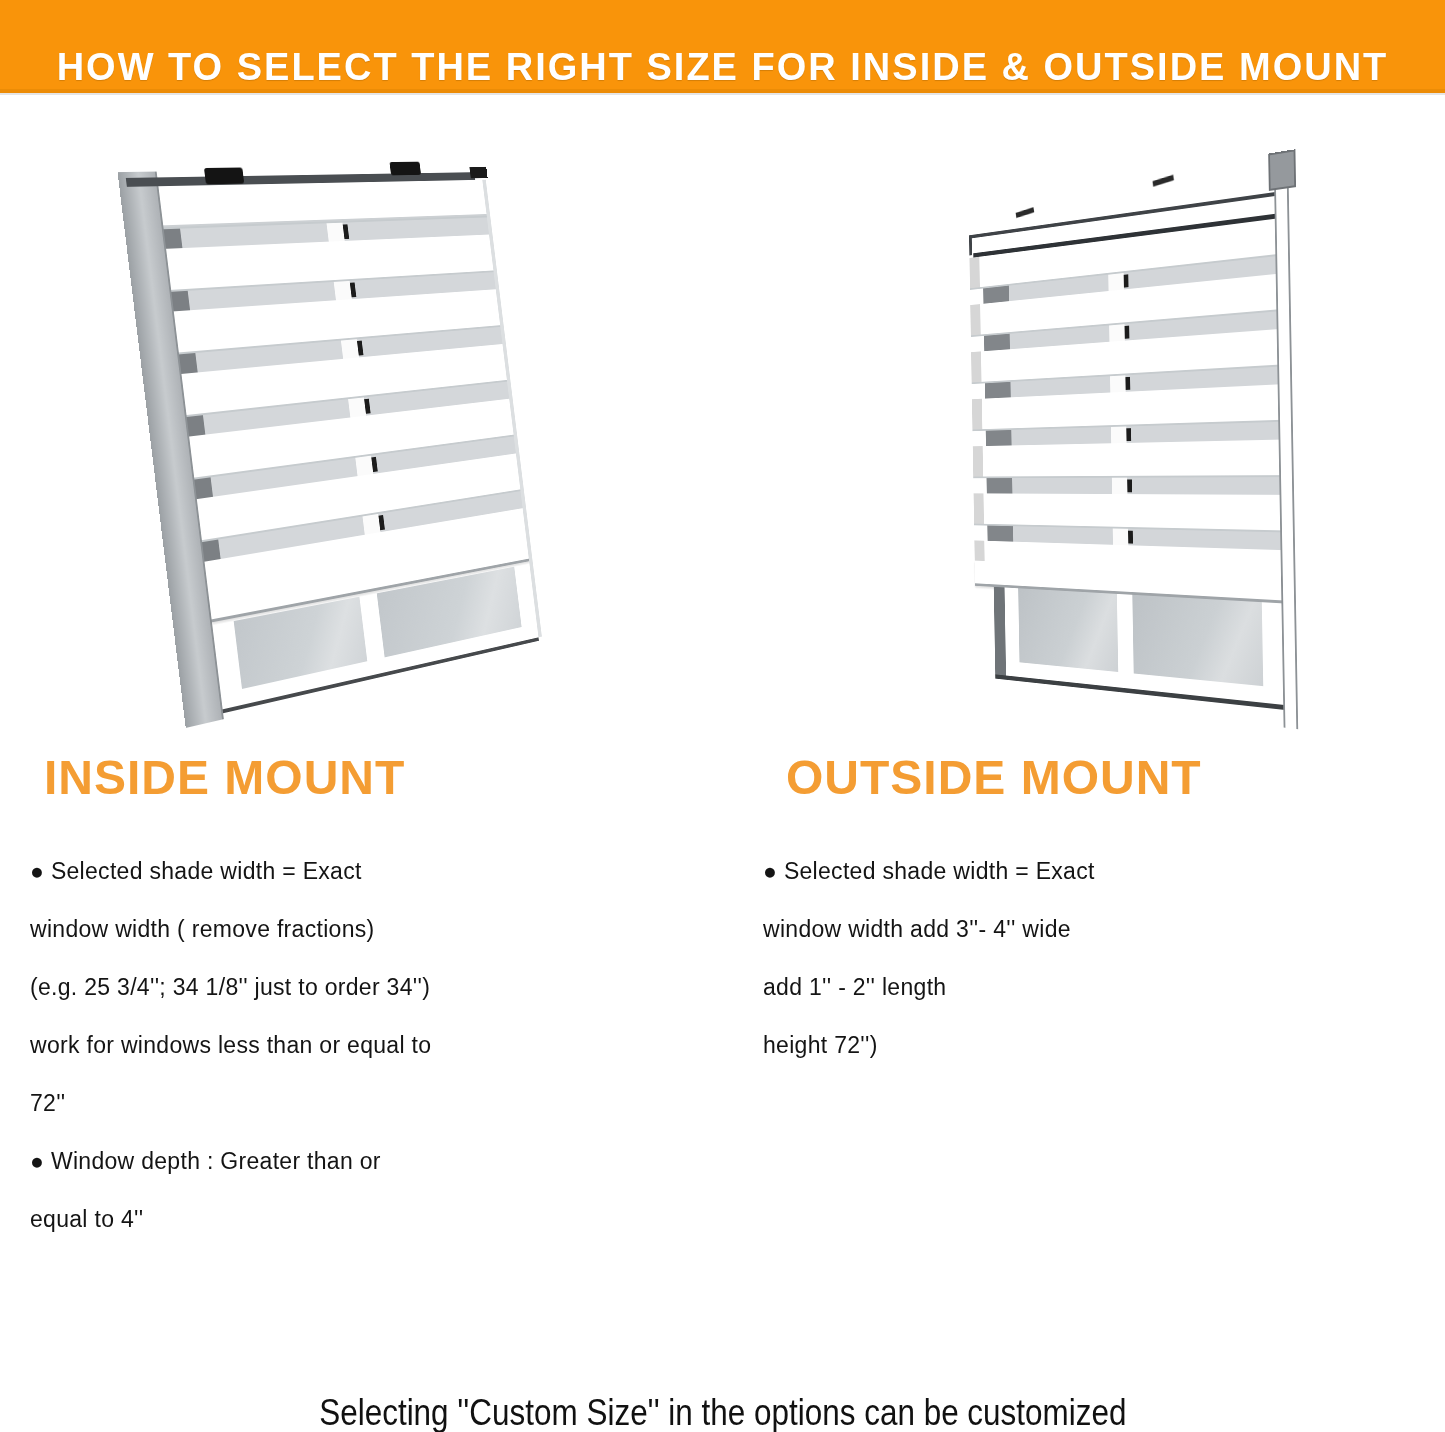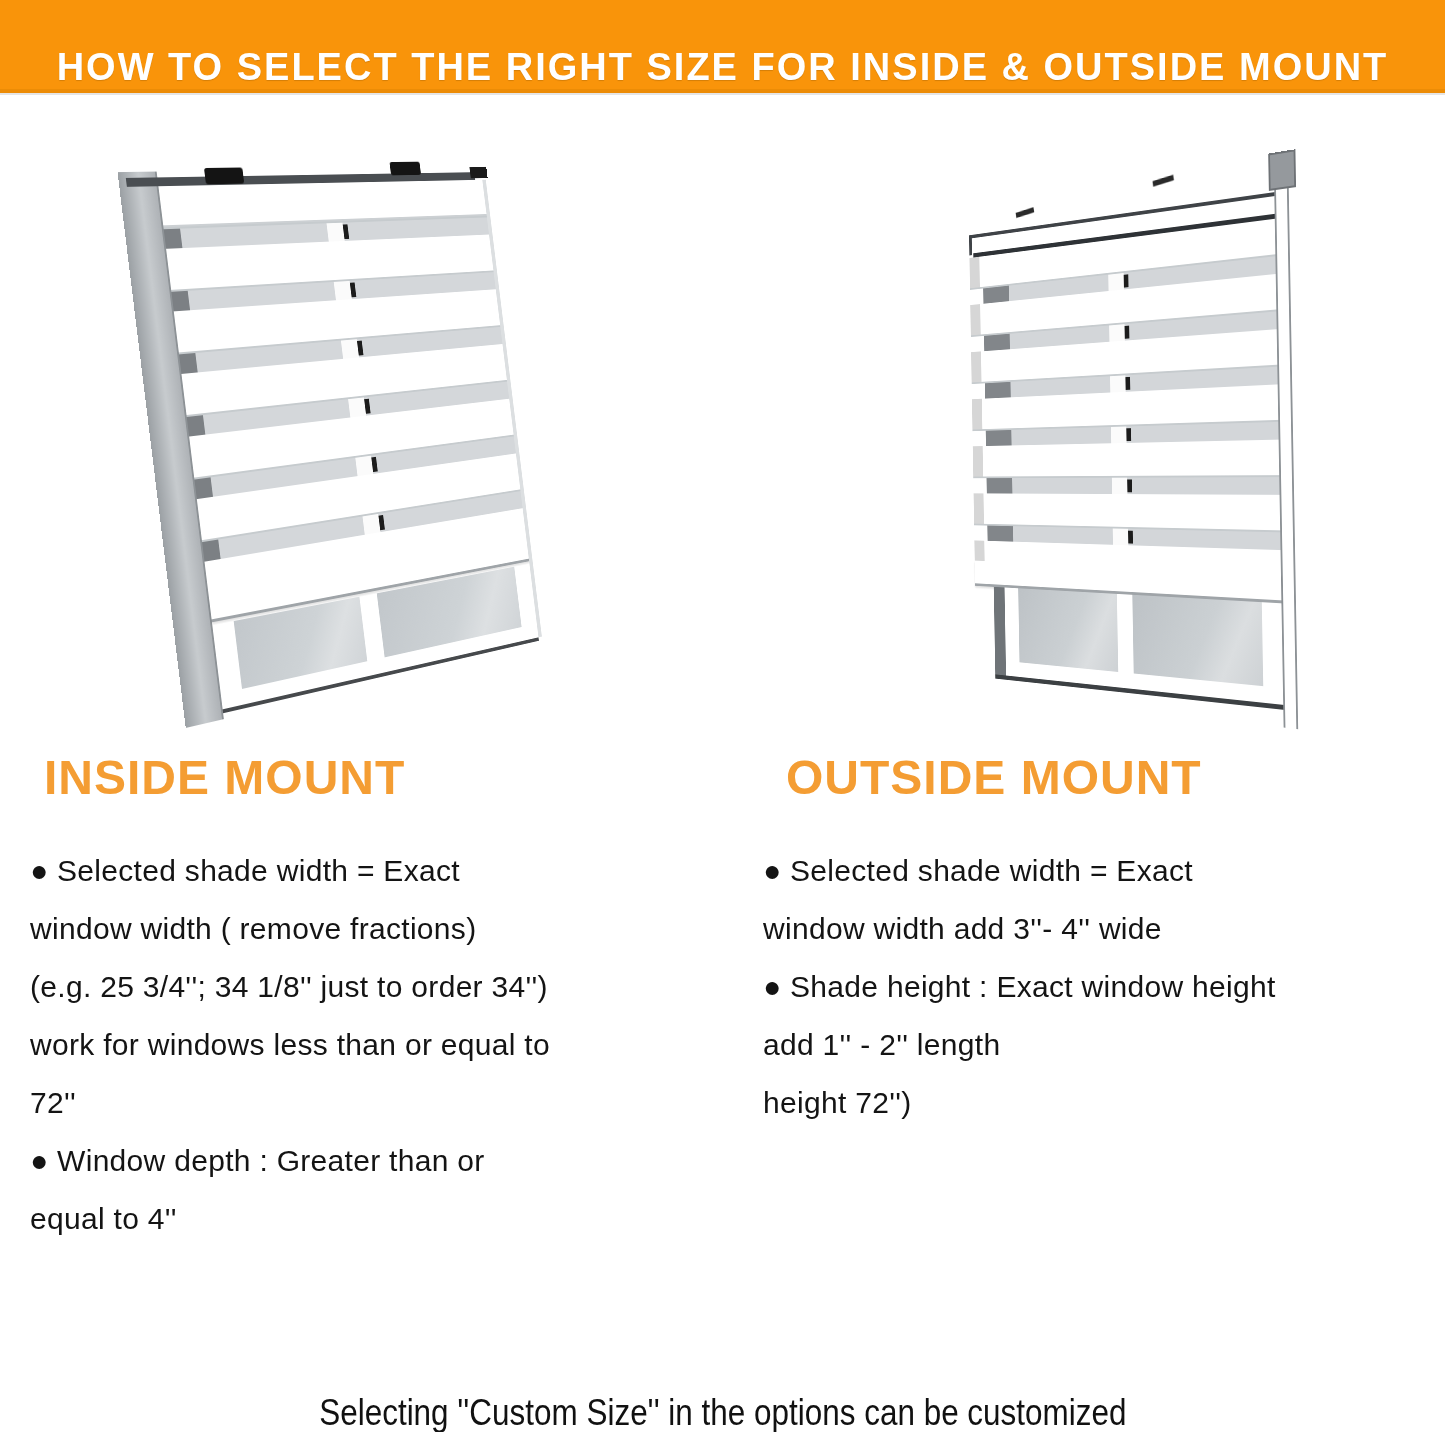--- a/index.html
+++ b/index.html
@@ -23,21 +23,21 @@
 
   
   .heading {
     position:absolute; color:#f49d33; font-size:48px; font-weight:bold;
     letter-spacing:1px; white-space:nowrap;
   }
   .heading-left  { left:44px;  top:750px;text-align:center; }
   .heading-right { left:786px; top:750px; }
 
   
-  .bullets { position:absolute; font-size:30px; color:#141414; letter-spacing:0.3px; }
+  .bullets { position:absolute; font-size:23px; color:#141414; letter-spacing:0.3px; }
   .bullets .line { height:58px; line-height:58px; white-space:nowrap; }
   .bullets-left  { left:30px;  top:842px; width:700px; }
   .bullets-right { left:763px; top:842px; width:680px; }
 
   
   .footer { position:absolute; left:0; top:1392px; width:1445px; text-align:center; }
   .footer span {
     display:inline-block; font-size:37px; color:#111111; white-space:nowrap;
     transform:scaleX(0.85); transform-origin:center;
   }
@@ -178,21 +178,20 @@
     <div class="line">(e.g. 25 3/4''; 34 1/8'' just to order 34'')</div>
     <div class="line">work for windows less than or equal to</div>
     <div class="line">72''</div>
     <div class="line">● Window depth : Greater than or</div>
     <div class="line">equal to 4''</div>
   </div>
 
   <div class="bullets bullets-right">
     <div class="line">● Selected shade width = Exact</div>
     <div class="line">window width add 3''- 4'' wide</div>
-    <div class="line">● Shade height : Exact window height</div>
     <div class="line">add 1'' - 2'' length</div>
     <div class="line">height 72'')</div>
   </div>
 
   <div class="footer">
     <span>Selecting ''Custom Size'' in the options can be customized</span>
   </div>
 
 </div>
 

